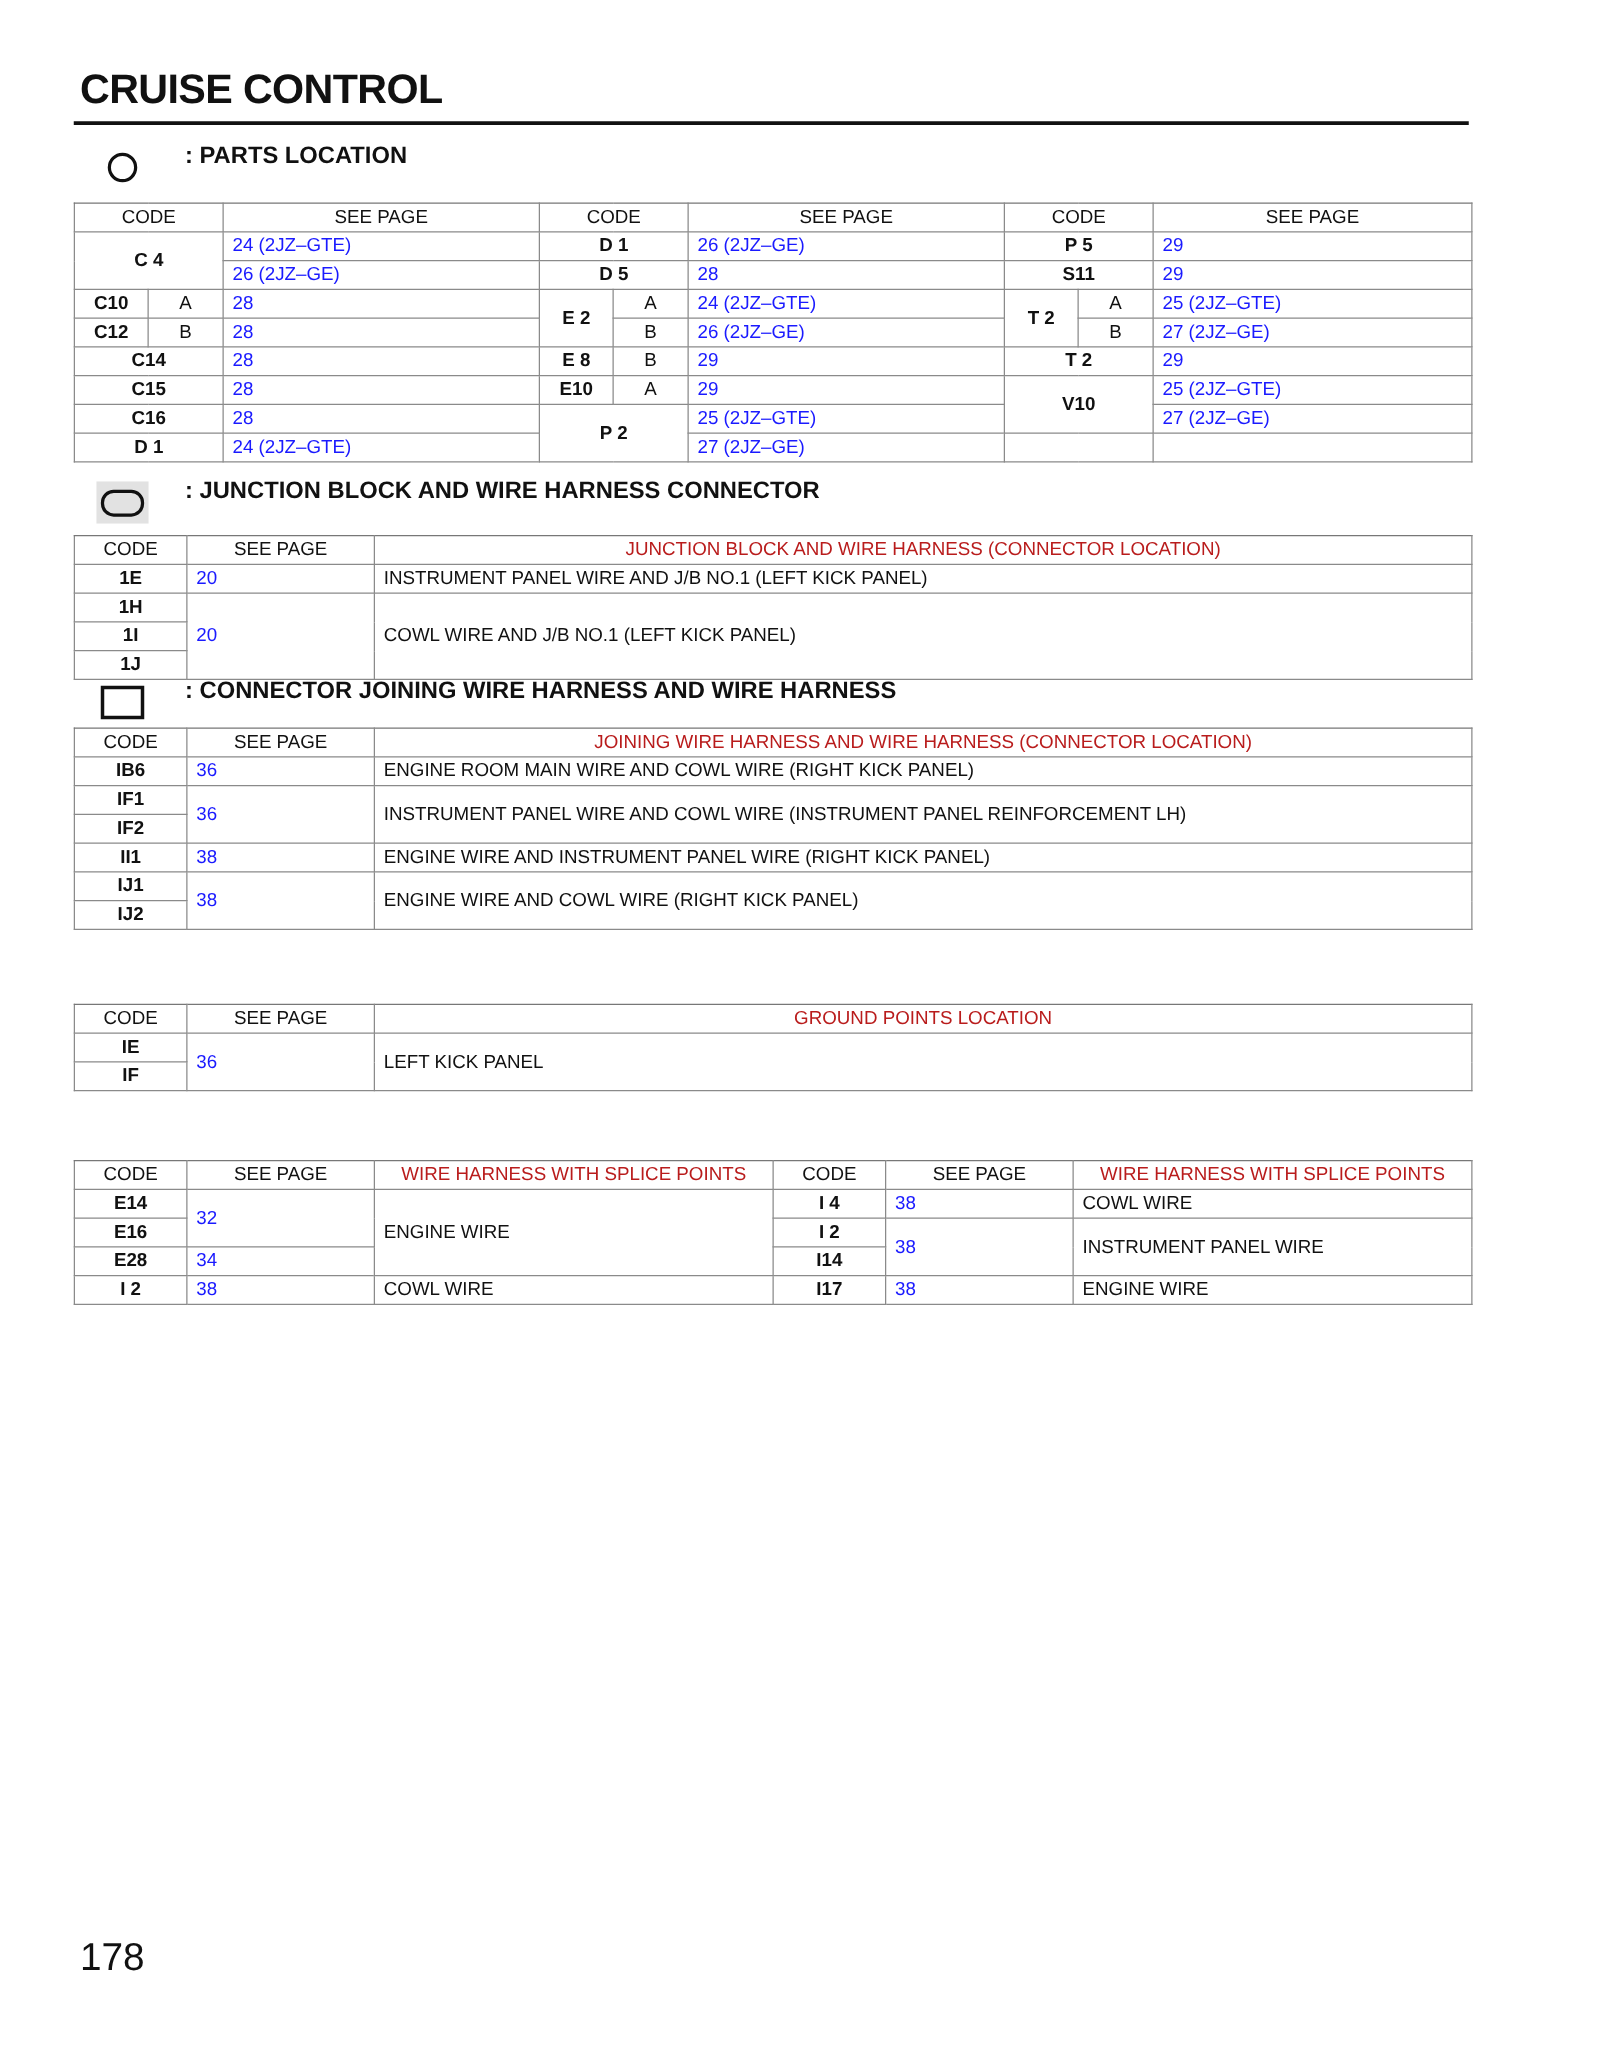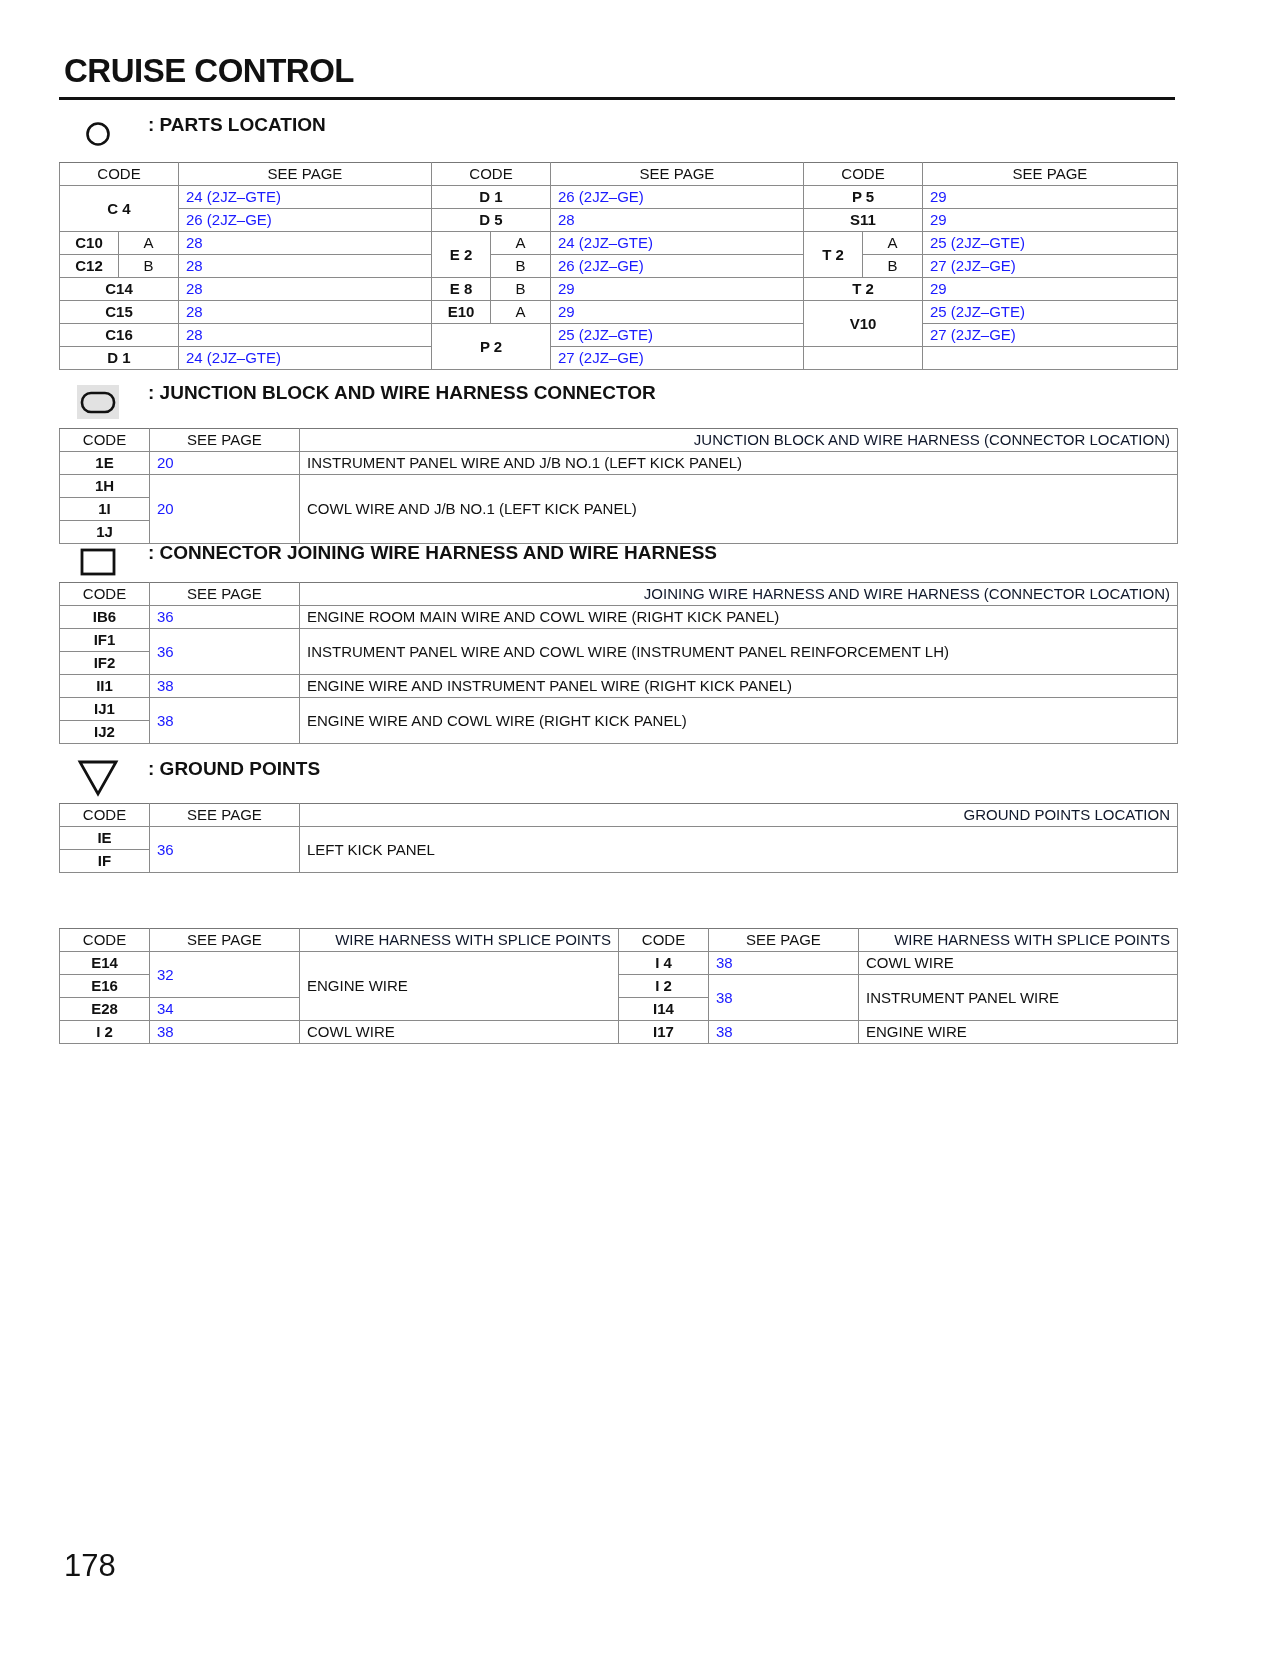--- a/index.html
+++ b/index.html
@@ -14,21 +14,21 @@
   .section-head { position: absolute; left: 76px; height: 40px; display: flex; align-items: flex-start; }
   .section-head .icon { width: 44px; height: 40px; display: flex; align-items: center; justify-content: center; }
   .section-head .label { margin-left: 28px; font-size: 19px; font-weight: bold; color: #111; }
 
   table.grid { position: absolute; left: 59px; width: 1118px; border-collapse: collapse; table-layout: fixed;
                font-size: 15px; }
   table.grid td { border: 1px solid #8a8a8a; height: 22px; padding: 0 7px; line-height: 22px;
                   white-space: nowrap; overflow: hidden; }
   table.grid tr:first-child td { border-top: 1.5px solid #777; }
   td.hdr { text-align: center; color: #111; }
-  td.hdr-left { text-align: right; color: #0f172a; margin-top: 16px; }
+  td.hdr-left { text-align: center; color: #b91c1c; margin-top: 16px; }
   td.code { text-align: center; font-weight: bold; color: #111; }
   td.sub { text-align: center; color: #111; }
   td.link { color: #1a1aff; text-align: left; }
   td.desc { color: #111; text-align: left; }
 
   .page-num { position: absolute; left: 64px; top: 1548px; font-size: 31px; color: #111; }
 </style>
 </head>
 <body>
 
@@ -229,28 +229,20 @@
       <td class="code">IJ1</td>
       <td class="link" rowspan="2" style="color: rgb(26, 26, 255);">38</td>
       <td class="desc" rowspan="2">ENGINE WIRE AND COWL WIRE (RIGHT KICK PANEL)</td>
     </tr>
     <tr>
       <td class="code">IJ2</td>
     </tr>
   </tbody>
     </table>
 
-  <div class="section-head" style="top:758px;">
-    <span class="icon">
-      <svg width="42" height="38" viewBox="0 0 42 38">
-          <polygon points="3,3 39,3 21,35" fill="none" stroke="#111" stroke-width="2.8" stroke-linejoin="miter"></polygon>
-        </svg>
-    </span>
-    <span class="label">: GROUND POINTS</span>
-  </div>
 
   <table class="grid" style="top:803px;">
     <colgroup>
         <col style="width:90px">
         <col style="width:150px">
         <col style="width:878px">
       </colgroup>
     <tbody>
         <tr>
       <td class="hdr">CODE</td>

